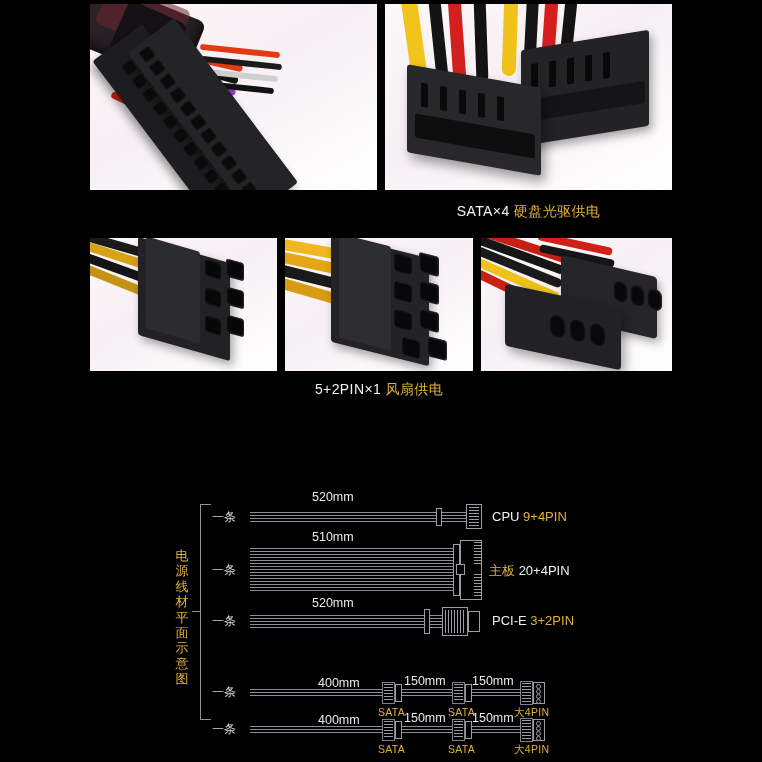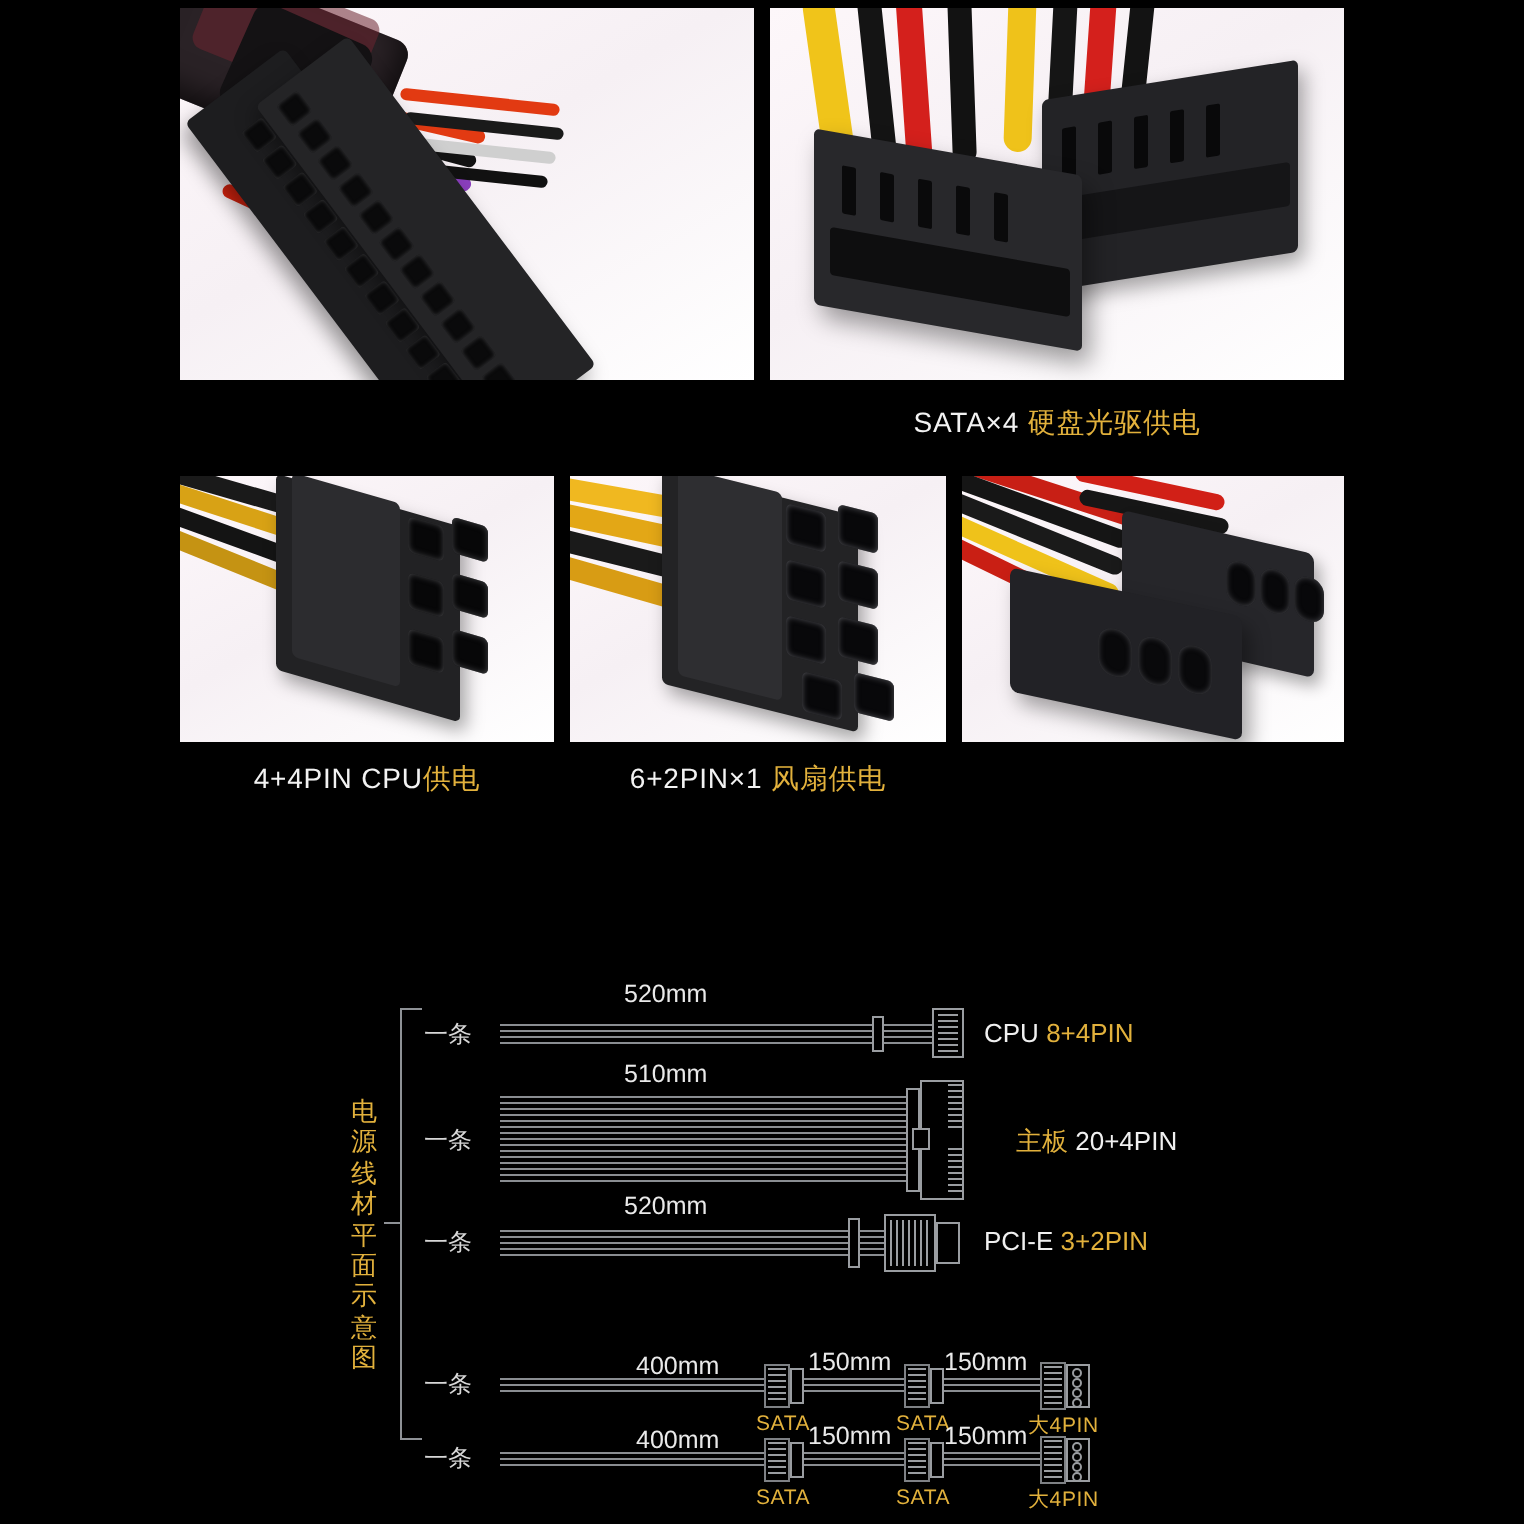--- a/index.html
+++ b/index.html
@@ -326,25 +326,22 @@
                   background:#222226; transform:skewY(12deg); border-radius:4px;
                   box-shadow:4px 5px 10px rgba(0,0,0,.35);"></div>
       <div style="position:absolute; left:68px; top:82px; width:70px; height:30px; transform:skewY(12deg);">
         <div class="pin" style="left:0px;  top:0; width:17px; height:24px; border-radius:8px; background:#09090b; box-shadow: inset 0 0 3px #4d4d52;"></div>
         <div class="pin" style="left:20px; top:0; width:17px; height:24px; border-radius:8px; background:#09090b; box-shadow: inset 0 0 3px #4d4d52;"></div>
         <div class="pin" style="left:40px; top:0; width:17px; height:24px; border-radius:8px; background:#09090b; box-shadow: inset 0 0 3px #4d4d52;"></div>
       </div>
     </div>
   </div>
 
-  <div class="caption" style="left:90px; top:381px; width:187px;">
-    <span class="wht">4+4PIN CPU</span><span class="gold">供电</span>
-  </div>
   <div class="caption" style="left:285px; top:381px; width:188px;">
-    <span class="wht">6+2PIN×1 </span><span class="gold">风扇供电</span>
+    <span class="wht">5+2PIN×1 </span><span class="gold">风扇供电</span>
   </div>
 
   <div class="diagram">
 
     <div class="vlabel" style="left:174px; top:78px;">
       <span>电</span>
       <span>源</span>
       <span>线</span>
       <span>材</span>
       <span>平</span>
@@ -360,34 +357,34 @@
     <div class="mm" style="left:312px; top:20px;">520mm</div>
     <div class="yitiao" style="left:212px; top:39px;">一条</div>
     <div class="cable" style="left:250px; top:42px; width:186px; height:10px;"></div>
 
     <div class="outline" style="left:436px; top:38px; width:6px; height:18px;"></div>
     <div class="cable" style="left:442px; top:42px; width:24px; height:10px;"></div>
 
     <div class="outline" style="left:466px; top:34px; width:16px; height:25px;"></div>
     <div class="ribs" style="left:469px; top:37px; width:10px; height:19px;"></div>
     <div class="endlabel" style="left:492px; top:39px;">
-      <span class="w">CPU </span><span>8+4PIN</span>
+      <span class="w">CPU </span><span>9+4PIN</span>
     </div>
 
     <div class="mm" style="left:312px; top:60px;">510mm</div>
     <div class="yitiao" style="left:212px; top:92px;">一条</div>
     <div class="cable" style="left:250px; top:78px; width:203px; height:44px;"></div>
 
     <div class="outline" style="left:453px; top:74px; width:7px; height:52px;"></div>
 
     <div class="outline" style="left:460px; top:70px; width:22px; height:60px;"></div>
     <div class="ribs" style="left:474px; top:72px; width:7px; height:24px;"></div>
     <div class="ribs" style="left:474px; top:104px; width:7px; height:24px;"></div>
     <div class="outline" style="left:456px; top:94px; width:9px; height:11px;"></div>
-    <div class="endlabel" style="left:508px; top:92px;">
+    <div class="endlabel" style="left:489px; top:92px;">
       <span>主板 </span><span class="w">20+4PIN</span>
     </div>
 
     <div class="mm" style="left:312px; top:126px;">520mm</div>
     <div class="yitiao" style="left:212px; top:143px;">一条</div>
     <div class="cable" style="left:250px; top:145px; width:174px; height:13px;"></div>
     <div class="outline" style="left:424px; top:139px; width:6px; height:25px;"></div>
     <div class="cable" style="left:430px; top:145px; width:12px; height:13px;"></div>
     <div class="outline" style="left:442px; top:137px; width:26px; height:29px;"></div>
     <div class="ribsv" style="left:445px; top:140px; width:20px; height:23px;"></div>

